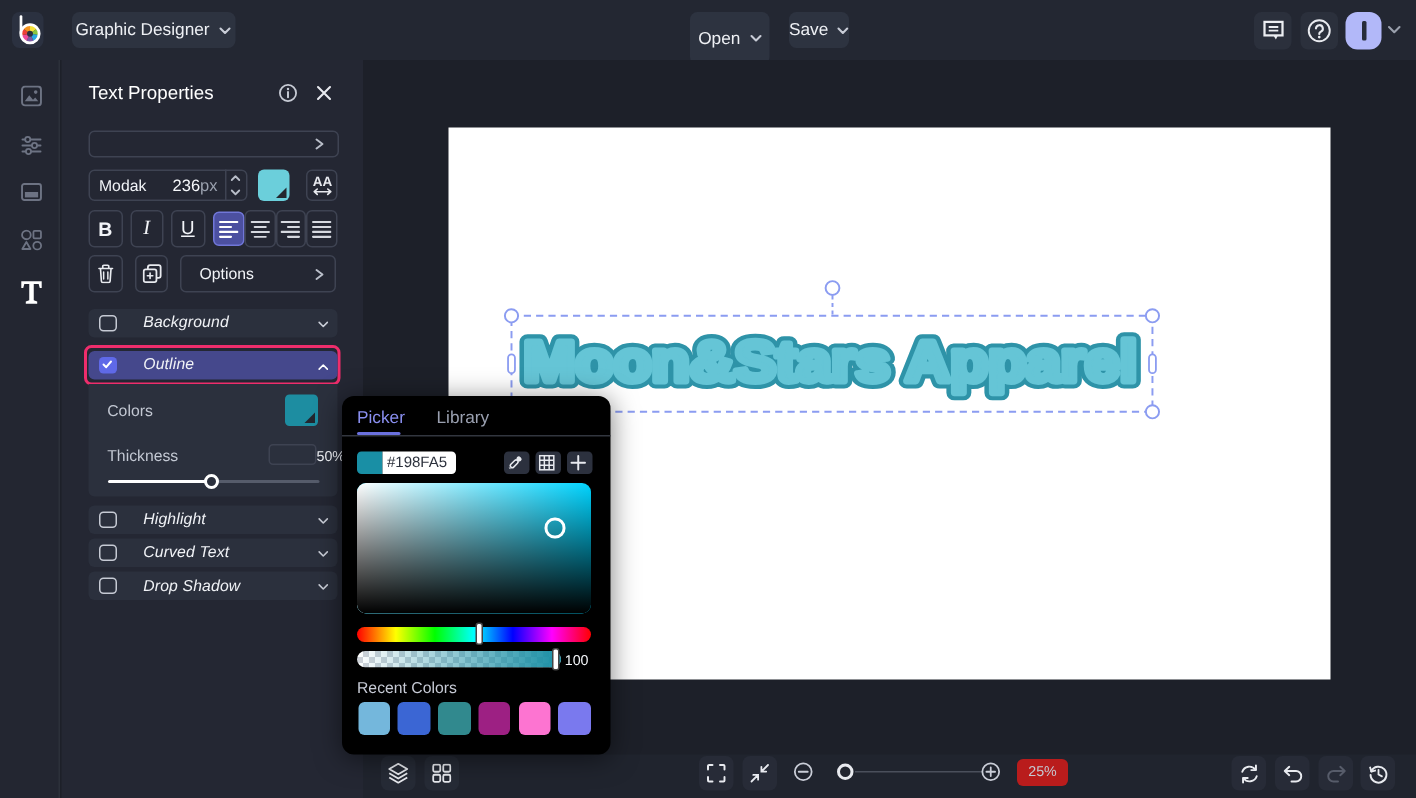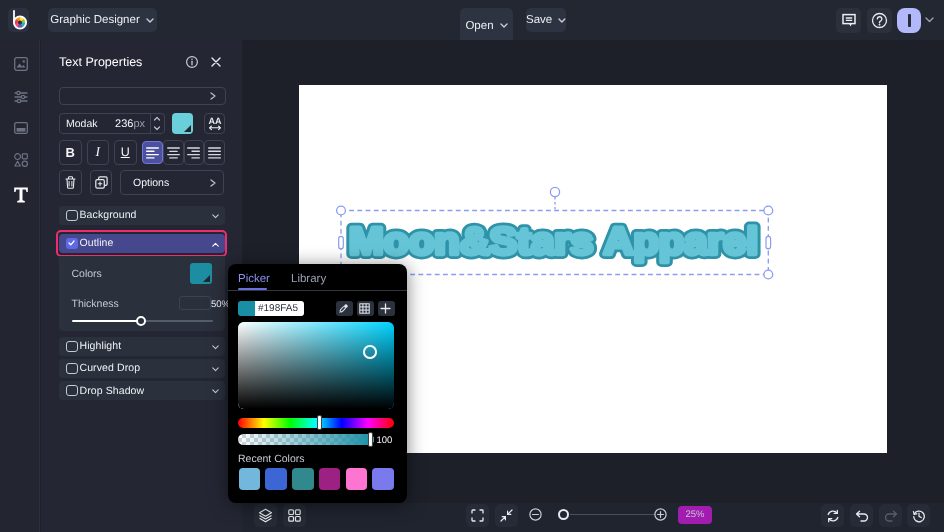--- a/index.html
+++ b/index.html
@@ -11,21 +11,21 @@
   #topbar { left:0; top:0; width:944px; height:40px; background:#232732; }
   .tbtn { position:absolute; background:#2d3340; border-radius:5px; color:#eef0f4;
           font-size:11.5px; display:flex; align-items:center; justify-content:center; gap:6px; }
   
   #rail { left:0; top:40px; width:40px; height:492px; background:#232631; border-right:1px solid #2c303a; }
   
   #panel { left:41px; top:40px; width:201px; height:492px; background:#242733; }
   .prow { position:absolute; left:18px; width:165.5px; height:19.5px; background:#2b303d;
           border-radius:4px; display:flex; align-items:center; }
   .prow .cb { width:11.5px; height:11.5px; border:1.4px solid #c6cad4; border-radius:3px; margin-left:7px; flex:none; }
-  .prow .lbl { color:#f0f2f6; font-size:10.5px; margin-left:2px; letter-spacing:0.1px; }
+  .prow .lbl { color:#f0f2f6; font-size:10.5px; margin-left:18px; letter-spacing:0.1px;font-style:italic; }
   .chev { position:absolute; right:6px; top:50%; width:7px; height:7px; }
   .bbox { position:absolute; border:1px solid #3e4352; border-radius:4px; background:transparent; }
   
   #canvasarea { left:242px; top:40px; width:702px; height:463px; background:#1d2029; }
   #whitecanvas { left:299px; top:85px; width:588px; height:368px; background:#ffffff; }
   
   #bottombar { left:242px; top:503px; width:702px; height:29px; background:#20242e; }
   .botbtn { position:absolute; width:23px; height:23px; top:3px; background:#262b36; border-radius:5px;
             display:flex; align-items:center; justify-content:center; }
   
@@ -277,21 +277,21 @@
 
   <div class="prow abs" style="left:59px; top:336.5px;">
     <div class="cb"></div>
       <div class="lbl">Highlight</div>
     <svg class="chev" style="top:7px;" width="9" height="6" viewBox="0 0 9 6">
         <path d="M1 1 L4.5 4.5 L8 1" stroke="#c9cdd7" stroke-width="1.4" fill="none" stroke-linecap="round" stroke-linejoin="round"></path>
       </svg>
   </div>
   <div class="prow abs" style="left:59px; top:358.7px;">
     <div class="cb"></div>
-      <div class="lbl">Curved Drop</div>
+      <div class="lbl">Curved Text</div>
     <svg class="chev" style="top:7px;" width="9" height="6" viewBox="0 0 9 6">
         <path d="M1 1 L4.5 4.5 L8 1" stroke="#c9cdd7" stroke-width="1.4" fill="none" stroke-linecap="round" stroke-linejoin="round"></path>
       </svg>
   </div>
   <div class="prow abs" style="left:59px; top:380.8px;">
     <div class="cb"></div>
       <div class="lbl">Drop Shadow</div>
     <svg class="chev" style="top:7px;" width="9" height="6" viewBox="0 0 9 6">
         <path d="M1 1 L4.5 4.5 L8 1" stroke="#c9cdd7" stroke-width="1.4" fill="none" stroke-linecap="round" stroke-linejoin="round"></path>
       </svg>
@@ -337,21 +337,21 @@
 <svg class="abs" style="left:529px; top:508px;" width="13" height="13" viewBox="0 0 13 13">
   <circle cx="6.5" cy="6.5" r="5.6" fill="none" stroke="#c9cdd7" stroke-width="1.2"></circle>
   <line x1="3.5" y1="6.5" x2="9.5" y2="6.5" stroke="#c9cdd7" stroke-width="1.2" stroke-linecap="round"></line>
 </svg>
 <div class="abs" style="left:570px; top:513.8px; width:85px; height:1.6px; background:#4a4f5b;"></div>
 <div class="abs" style="left:558px; top:509px; width:11px; height:11px; border:2px solid #e8eaef; border-radius:50%; background:#21252f;"></div>
 <svg class="abs" style="left:654px; top:508px;" width="13" height="13" viewBox="0 0 13 13">
   <circle cx="6.5" cy="6.5" r="5.6" fill="none" stroke="#c9cdd7" stroke-width="1.2"></circle>
   <path d="M3.6 6.5 H9.4 M6.5 3.6 V9.4" stroke="#c9cdd7" stroke-width="1.2" stroke-linecap="round"></path>
 </svg>
-<div class="abs" style="left:678px; top:505.5px; width:34px; height:18px; background:#a21caf; border-radius:4px; color:#c5c9d3; font-size:9.5px; display:flex; align-items:center; justify-content:center;">25%</div>
+<div class="abs" style="left:678px; top:505.5px; width:34px; height:18px; background:#b91c1c; border-radius:4px; color:#c5c9d3; font-size:9.5px; display:flex; align-items:center; justify-content:center;">25%</div>
 <div class="botbtn abs" style="left:821px; top:504px; background:#272b37;">
   <svg width="14" height="14" viewBox="0 0 14 14">
     <g fill="none" stroke="#e8eaef" stroke-width="1.3" stroke-linecap="round">
       <path d="M2.2 5.5 A5 5 0 0 1 11 4.2"></path>
         <path d="M11.8 8.5 A5 5 0 0 1 3 9.8"></path>
       <path d="M11.3 1.3 V4.4 H8.2" stroke-linejoin="round"></path>
       <path d="M2.7 12.7 V9.6 H5.8" stroke-linejoin="round"></path>
     </g>
   </svg>
 </div>

